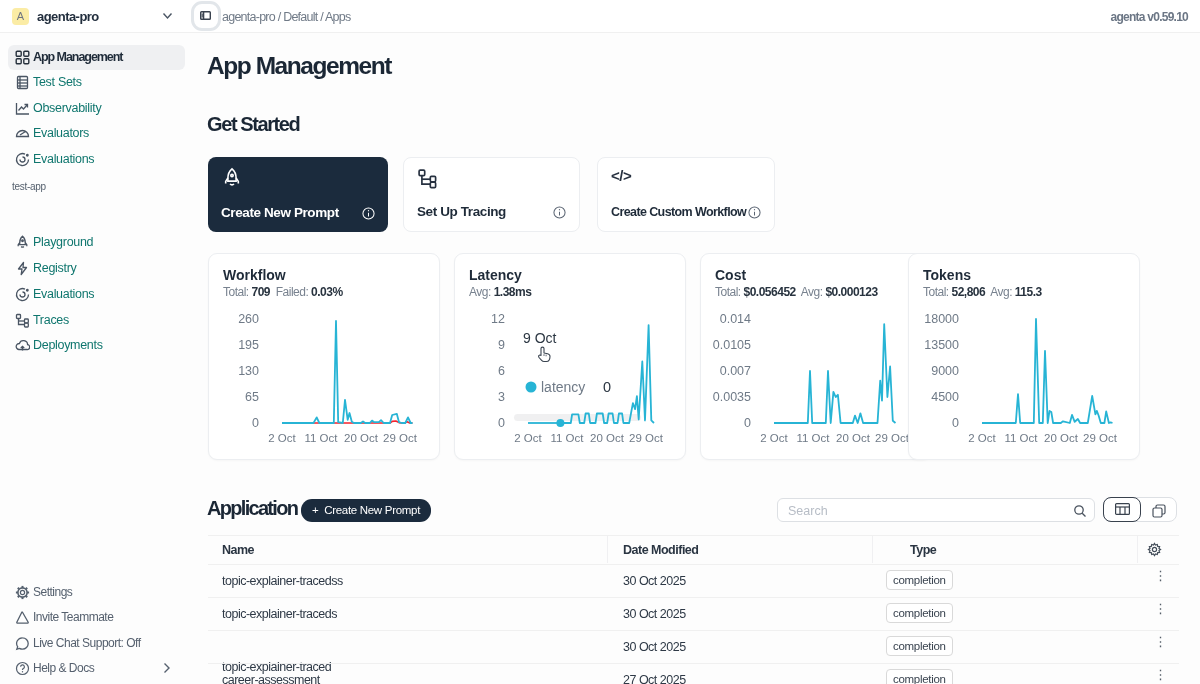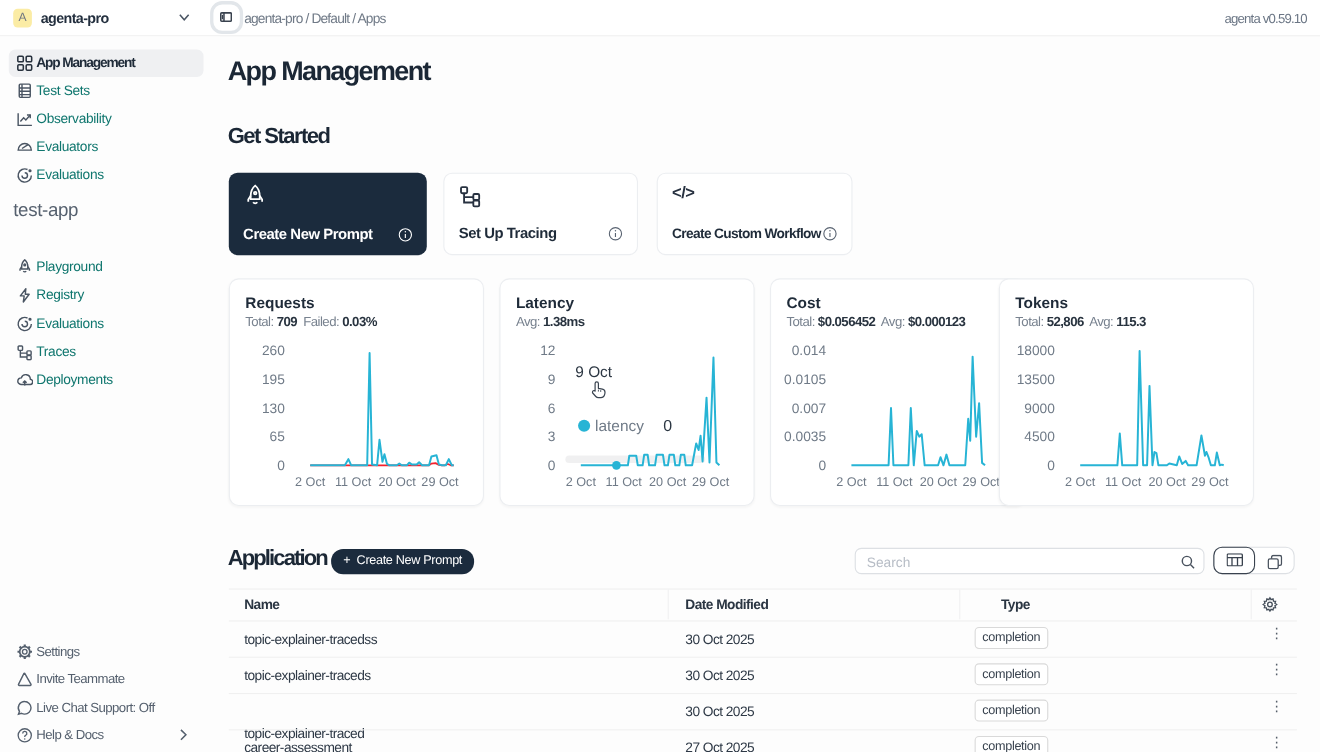--- a/index.html
+++ b/index.html
@@ -8,29 +8,29 @@
 .hdr { position:absolute; left:0; top:0; width:1200px; height:33px; background:#fff;
   border-bottom:1px solid #f0f0f0; }
 .av { position:absolute; left:12px; top:8px; width:17px; height:17px; background:#fbeca5;
   border-radius:4px; font-size:11px; color:#6e7480; text-align:center; line-height:17px; }
 .org { position:absolute; left:37px; top:9px; font-size:13px; font-weight:bold; color:#232f3e; letter-spacing:-0.55px; }
 .chev { position:absolute; left:162px; top:12px; }
 .tgl { position:absolute; left:191px; top:1px; width:30px; height:30px; border:3.5px solid #e2e6ea;
   border-radius:11px; background:#fff; }
 .tgl svg { position:absolute; left:6px; top:7px; }
 .crumb { position:absolute; left:222px; top:10px; font-size:12.5px; color:#707a87; letter-spacing:-0.75px; }
-.ver { position:absolute; right:12px; top:10px; font-size:12px; color:#6b7685; letter-spacing:-0.75px; }
+.ver { position:absolute; right:12px; top:10px; font-size:12px; color:#6b7685; letter-spacing:-0.75px;font-weight:bold; }
 .sb { position:absolute; left:0; top:33px; width:200px; height:651px; background:#fdfdfd; }
 .si { position:absolute; left:8px; width:177px; height:25px; border-radius:6px; font-size:12.5px;
   color:#0f766e; letter-spacing:-0.3px; }
 .si.sel { background:#eff0f2; color:#1f2b39; font-weight:bold; }
 .si.sel span { letter-spacing:-1.05px; }
 .si svg { position:absolute; left:7px; top:5px; }
 .si span { position:absolute; left:25px; top:5.5px; white-space:nowrap; }
-.sgrp { position:absolute; left:12px; font-size:17px; color:#55606e; letter-spacing:-0.3px; }
+.sgrp { position:absolute; left:12px; font-size:10px; color:#55606e; letter-spacing:-0.3px; }
 .sbot { color:#55606e; font-size:12px; letter-spacing:-0.5px; }
 .main { position:absolute; left:207px; top:33px; width:993px; height:651px; }
 h1 { position:absolute; left:0; top:19px; font-size:24.5px; font-weight:bold; color:#1b2735; letter-spacing:-1.45px; }
 h2 { position:absolute; font-size:20px; font-weight:bold; color:#1b2735; letter-spacing:-1.4px; white-space:nowrap; }
 .gcard { position:absolute; top:124px; height:75px; border-radius:8px; }
 .gdark { background:#1b2b3d; color:#fff; }
 .glight { background:#fff; border:1px solid #eceef1; color:#1f2b39; }
 .gcard .ttl { position:absolute; left:13px; bottom:12px; font-size:13.5px; font-weight:bold; white-space:nowrap; letter-spacing:-0.4px; }
 .gcard .ic { position:absolute; left:13px; top:10px; }
 .ginfo { position:absolute; right:13px; bottom:12px; }
@@ -242,21 +242,21 @@
   <div class="gcard glight" style="left:390px; width:178px;">
     <div class="ic" style="font-size:15px; font-weight:bold; color:#273140; letter-spacing:-0.5px; top:9px;">&lt;/&gt;</div>
     <div class="ttl" style="font-size:12.5px; letter-spacing:-0.6px;">Create Custom Workflow</div>
     <svg class="ginfo" width="13" height="13" viewBox="0 0 14 14" fill="none" stroke="#5a6472" stroke-width="1.1">
         <circle cx="7" cy="7" r="6"></circle>
         <line x1="7" y1="6.2" x2="7" y2="10.2"></line>
         <circle cx="7" cy="4" r="0.7" fill="#5a6472" stroke="none"></circle>
       </svg>
   </div>
   <div class="ccard" style="left:1px;">
-    <div class="t">Requests</div>
+    <div class="t">Workflow</div>
     <div class="s">Total: <b>709</b>&nbsp; Failed: <b>0.03%</b></div>
     <svg class="ch" width="230" height="205" viewBox="0 0 230 205">
       <text class="ylab" x="50" y="69">260</text>
         <text class="ylab" x="50" y="95">195</text>
         <text class="ylab" x="50" y="121">130</text>
         <text class="ylab" x="50" y="147">65</text>
         <text class="ylab" x="50" y="173">0</text>
       <text class="xlab" x="73" y="188">2 Oct</text>
         <text class="xlab" x="112" y="188">11 Oct</text>
         <text class="xlab" x="152" y="188">20 Oct</text>

